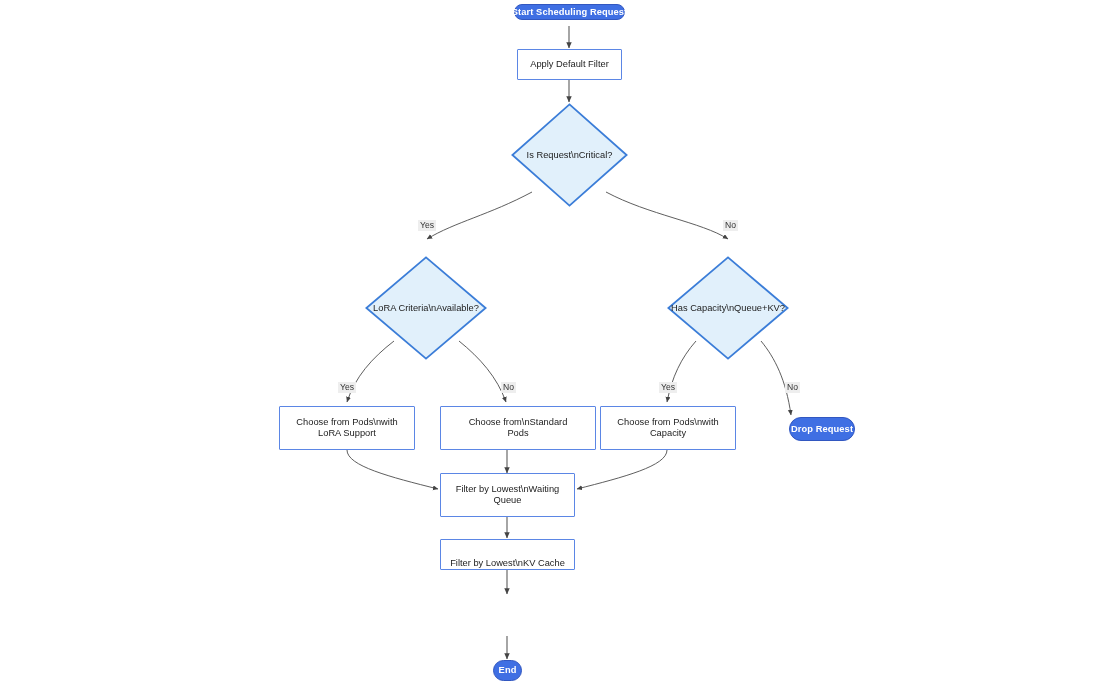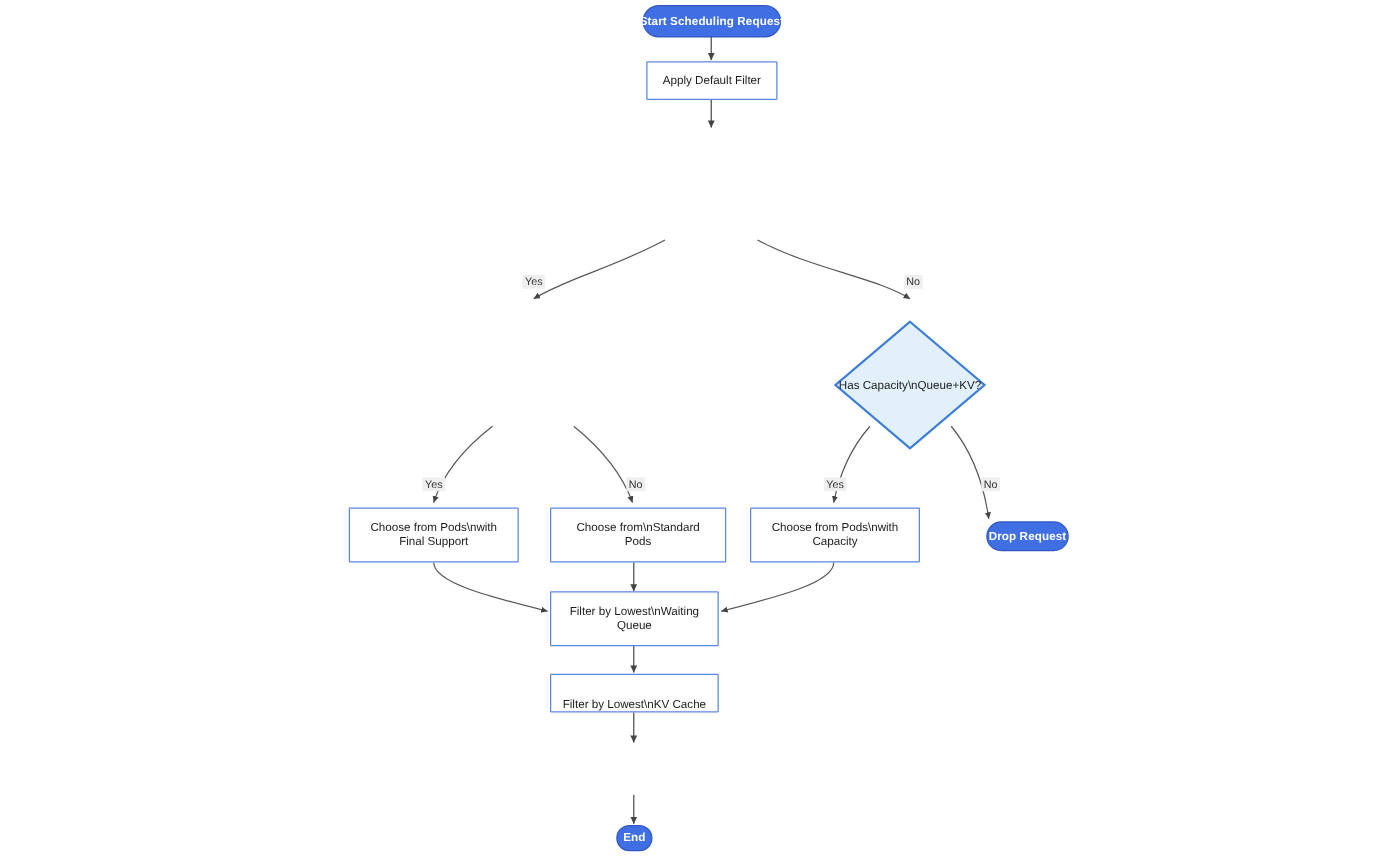--- a/index.html
+++ b/index.html
@@ -127,47 +127,59 @@
 
     <path d="M667,450 C667,466 624,477 577,489" stroke="#555555" stroke-width="0.95" fill="none" marker-end="url(#arrow)"></path>
 
     <path d="M507,516 L507,538" stroke="#555555" stroke-width="1.05" fill="none" marker-end="url(#arrow)"></path>
 
     <path d="M507,570 L507,594" stroke="#555555" stroke-width="1.05" fill="none" marker-end="url(#arrow)"></path>
 
     <path d="M507,636 L507,659" stroke="#555555" stroke-width="1.05" fill="none" marker-end="url(#arrow)"></path>
   </svg>
 
-  <div class="node node-terminal" style="left:514px; top:4px; width:111px; height:26px;">
+  <div class="node node-terminal" style="left:514px; top:4px; width:111px; height:16px;">
     <span>Start Scheduling Request</span>
   </div>
 
   <div class="node node-process" style="left:517px; top:49px; width:105px; height:31px;">
     <span class="lines">
       <span>Apply Default Filter</span>
     </span>
   </div>
 
-
+  <div class="node node-decision" style="left:511px; top:103px; width:117px; height:104px;">
+    <svg class="dia-shape" viewBox="0 0 117 104" preserveAspectRatio="none">
+      <polygon points="58.5,1.4 115.6,52 58.5,102.6 1.4,52" fill="#e1f0fb" stroke="#3b7dd8" stroke-width="1.8"></polygon>
+    </svg>
+    <span class="dia-label">Is Request\nCritical?</span>
+  </div>
+
+  <div class="node node-decision" style="left:365px; top:256px; width:122px; height:104px;">
+    <svg class="dia-shape" viewBox="0 0 122 104" preserveAspectRatio="none">
+      <polygon points="61,1.4 120.6,52 61,102.6 1.4,52" fill="#e1f0fb" stroke="#3b7dd8" stroke-width="1.8"></polygon>
+    </svg>
+    <span class="dia-label">LoRA Criteria\nAvailable?</span>
+  </div>
 
   <div class="node node-decision" style="left:667px; top:256px; width:122px; height:104px;">
     <svg class="dia-shape" viewBox="0 0 122 104" preserveAspectRatio="none">
       <polygon points="61,1.4 120.6,52 61,102.6 1.4,52" fill="#e1f0fb" stroke="#3b7dd8" stroke-width="1.8"></polygon>
     </svg>
     <span class="dia-label">Has Capacity\nQueue+KV?</span>
   </div>
 
   <div class="node node-process" style="left:279px; top:406px; width:136px; height:44px;">
     <span class="lines">
       <span>Choose from Pods\nwith</span>
-      <span>Final Support</span>
-    </span>
-  </div>
-
-  <div class="node node-process" style="left:440px; top:406px; width:141px; height:44px;">
+      <span>LoRA Support</span>
+    </span>
+  </div>
+
+  <div class="node node-process" style="left:440px; top:406px; width:156px; height:44px;">
     <span class="lines">
       <span>Choose from\nStandard</span>
       <span>Pods</span>
     </span>
   </div>
 
   <div class="node node-process" style="left:600px; top:406px; width:136px; height:44px;">
     <span class="lines">
       <span>Choose from Pods\nwith</span>
       <span>Capacity</span>

